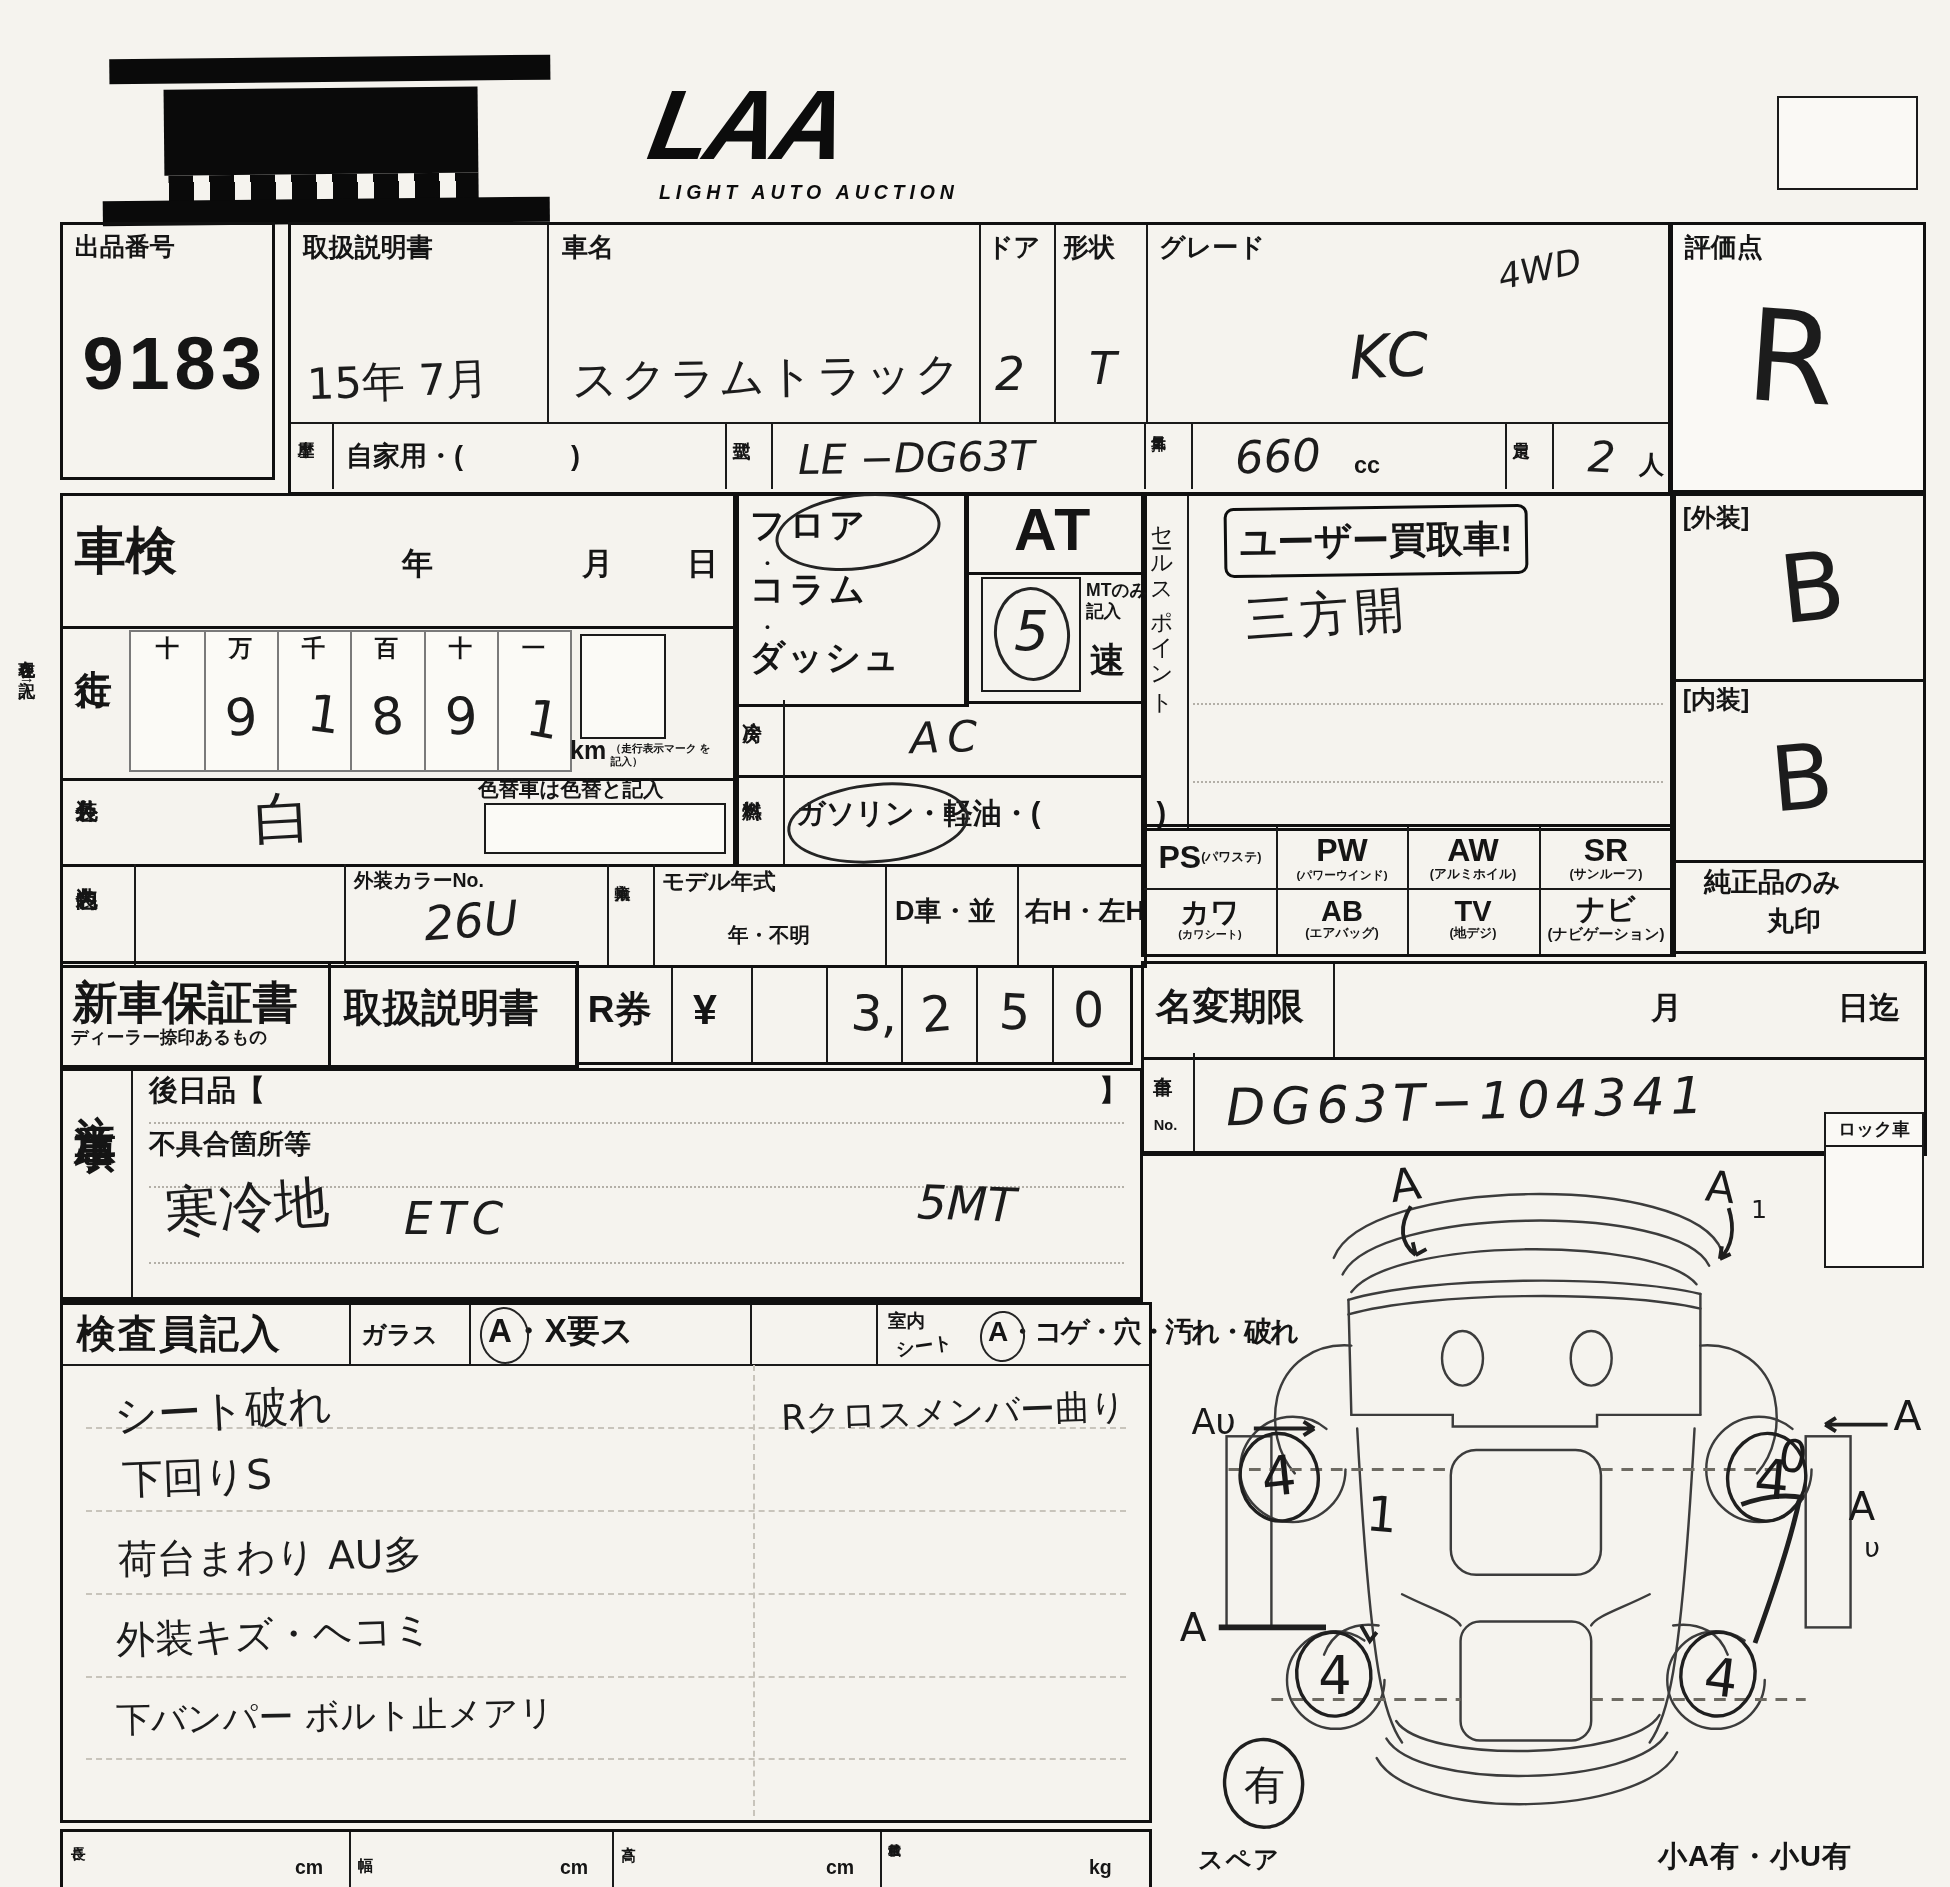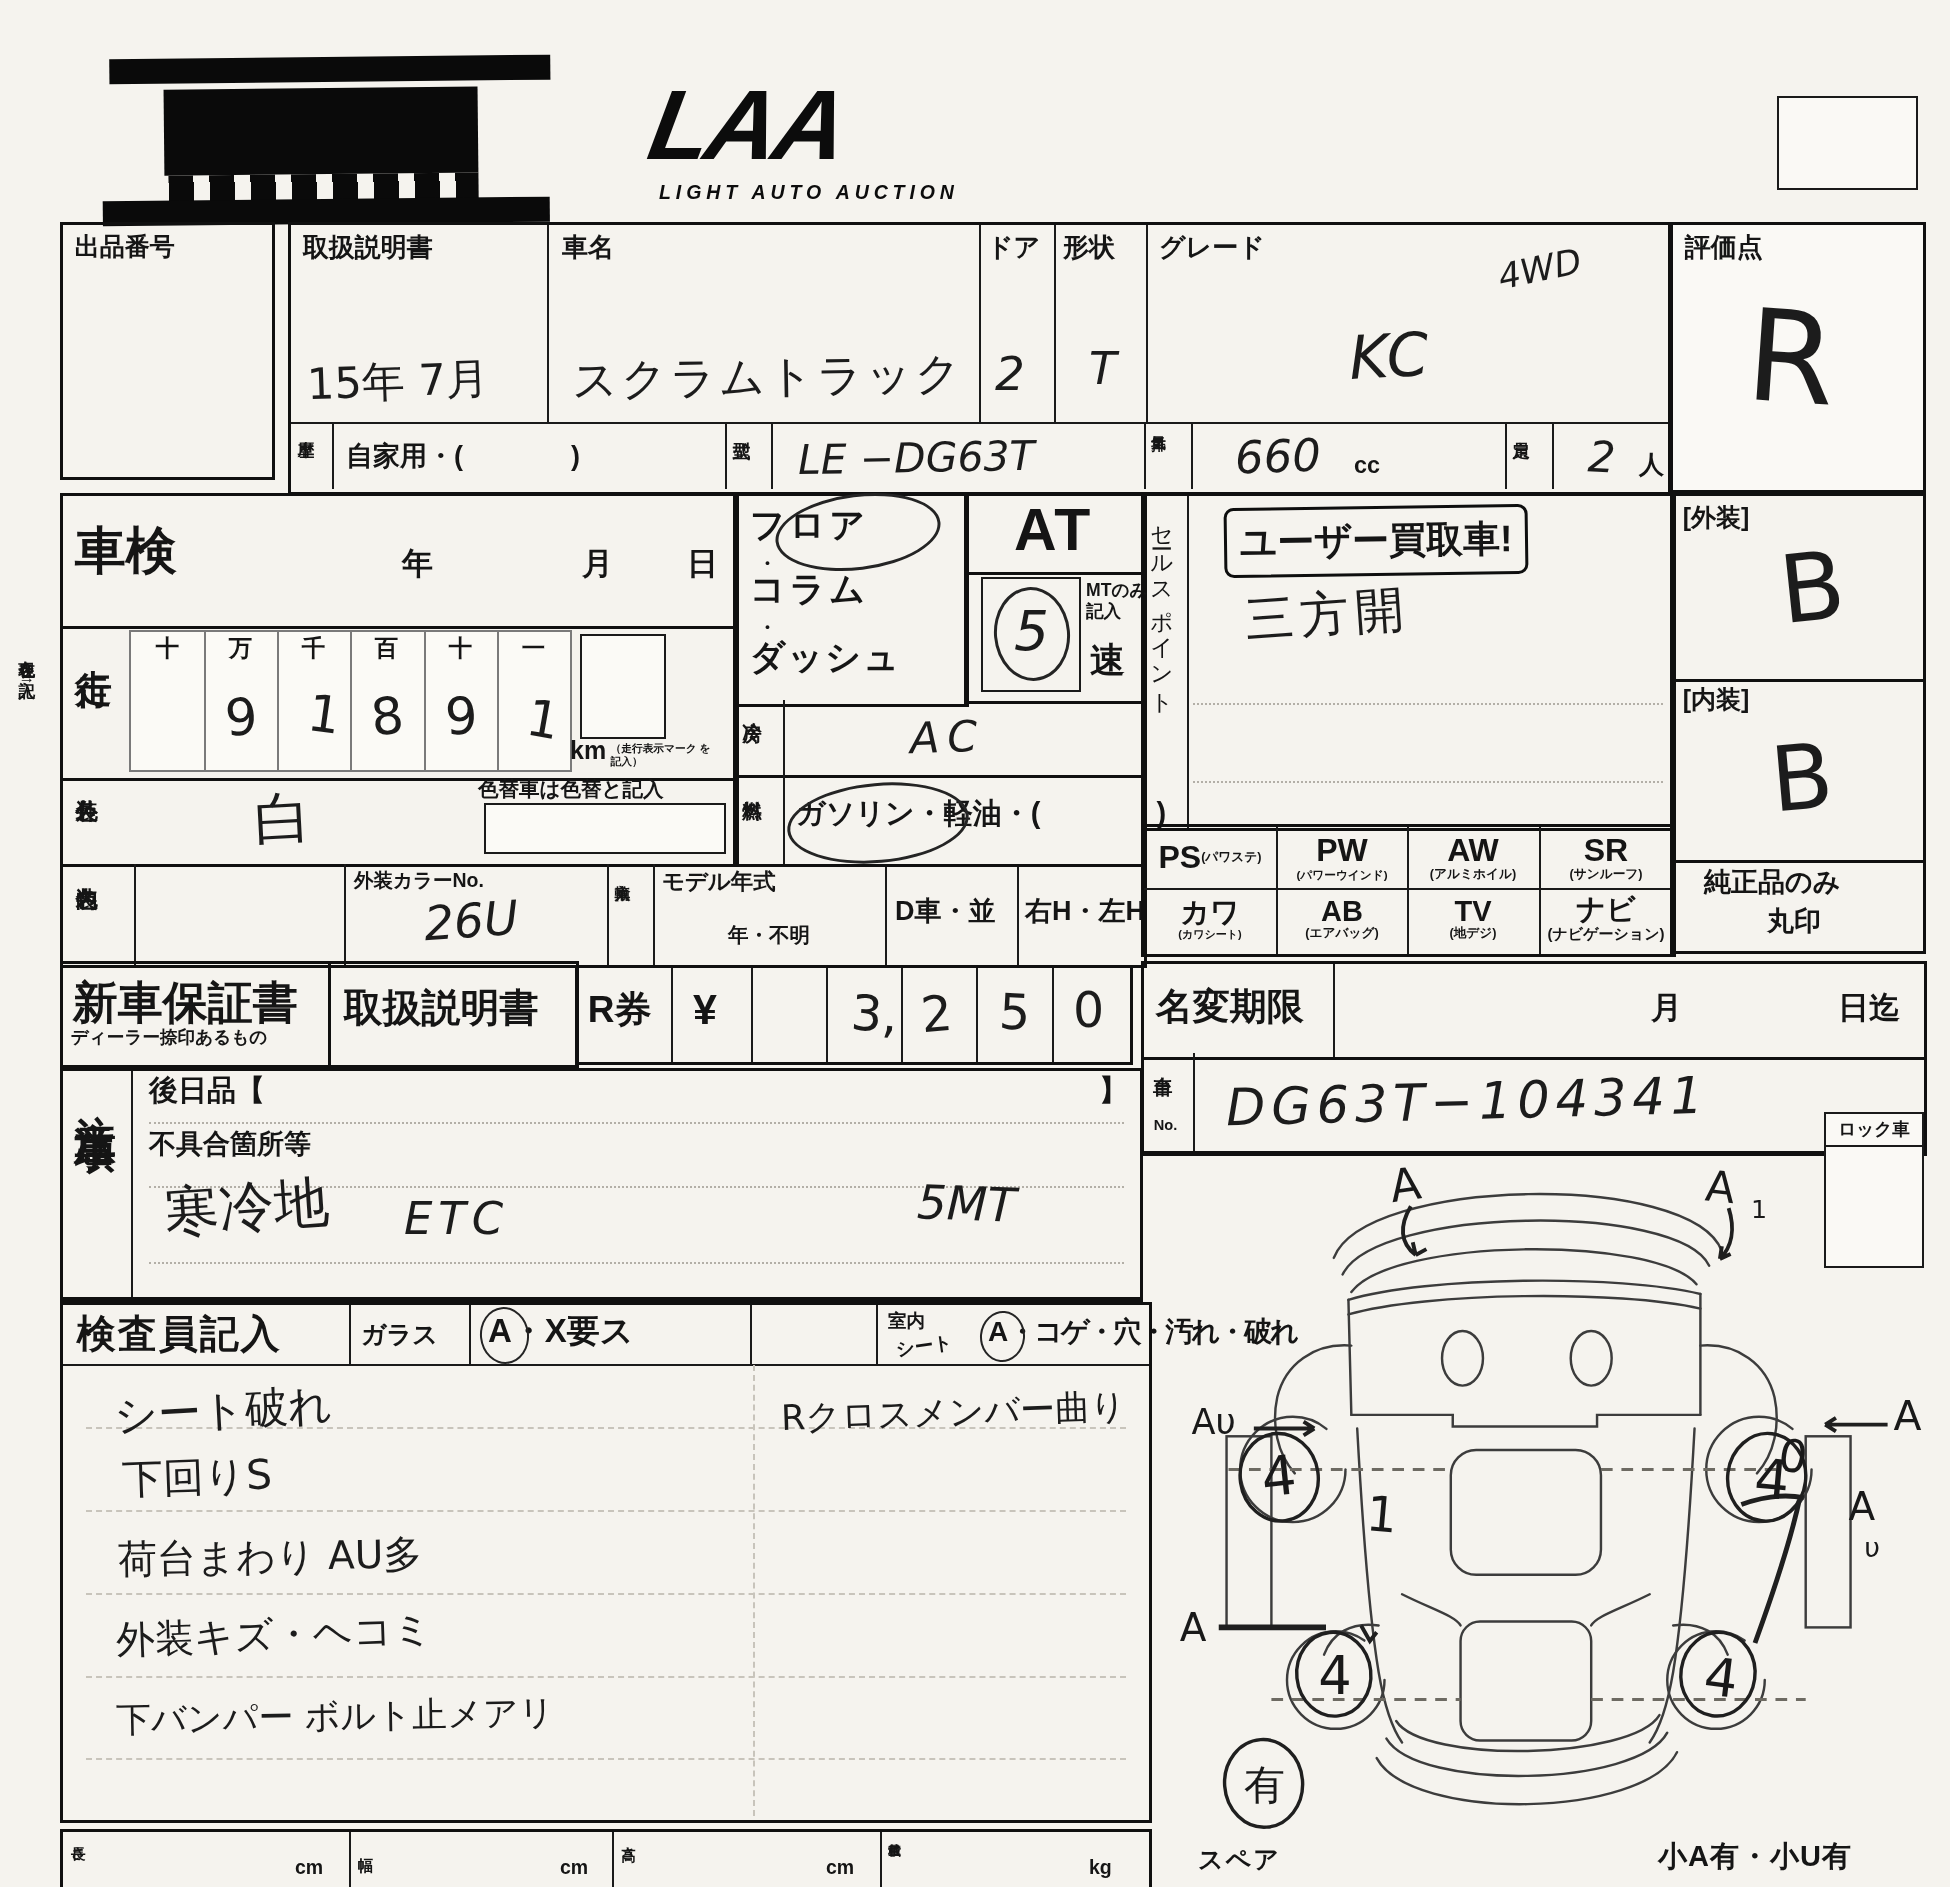--- a/index.html
+++ b/index.html
@@ -32,20 +32,21 @@
     <div class="blk" style="left:62px;top:37px;width:314px;height:86px"></div>
     <div class="teeth" style="left:66px;top:123px;width:310px;height:33px"></div>
     <div class="blk" style="left:0;top:148px;width:447px;height:25px"></div>
   </div>
   <div class="abs" style="left:651px;top:68px;font-size:99px;font-weight:900;font-style:italic;transform:skewX(-10deg);letter-spacing:-3.9px;color:#0c0c0c">LAA</div>
   <div class="abs" style="left:659px;top:181px;font-size:19.5px;font-weight:800;font-style:italic;letter-spacing:4.9px;color:#0c0c0c">LIGHT AUTO AUCTION</div>
   <div class="bx" style="left:1777px;top:96px;width:137px;height:90px;border-width:2px;background:#faf9f5"></div>
 
   <div class="bx4" style="left:60px;top:222px;width:209px;height:252px">
     <div class="abs lb" style="left:11.7px;top:7.8px;font-size:25px">出品番号</div>
+    <div class="abs lb" style="left:19.5px;top:98px;font-size:74px;letter-spacing:4.9px">9183</div>
   </div>
 
   <div class="bx4" style="left:288px;top:222px;width:1377px;height:267px">
 
     <div class="cl" style="left:256px;height:197px"></div>
     <div class="cl" style="left:688px;height:197px"></div>
     <div class="cl" style="left:763px;height:197px"></div>
     <div class="cl" style="left:855px;height:197px"></div>
     <div class="abs" style="left:0;top:197px;right:0;border-top:2.9px solid #1a1a1a"></div>
     <div class="abs lb" style="left:11.7px;top:7.8px;font-size:26px">取扱説明書</div>

